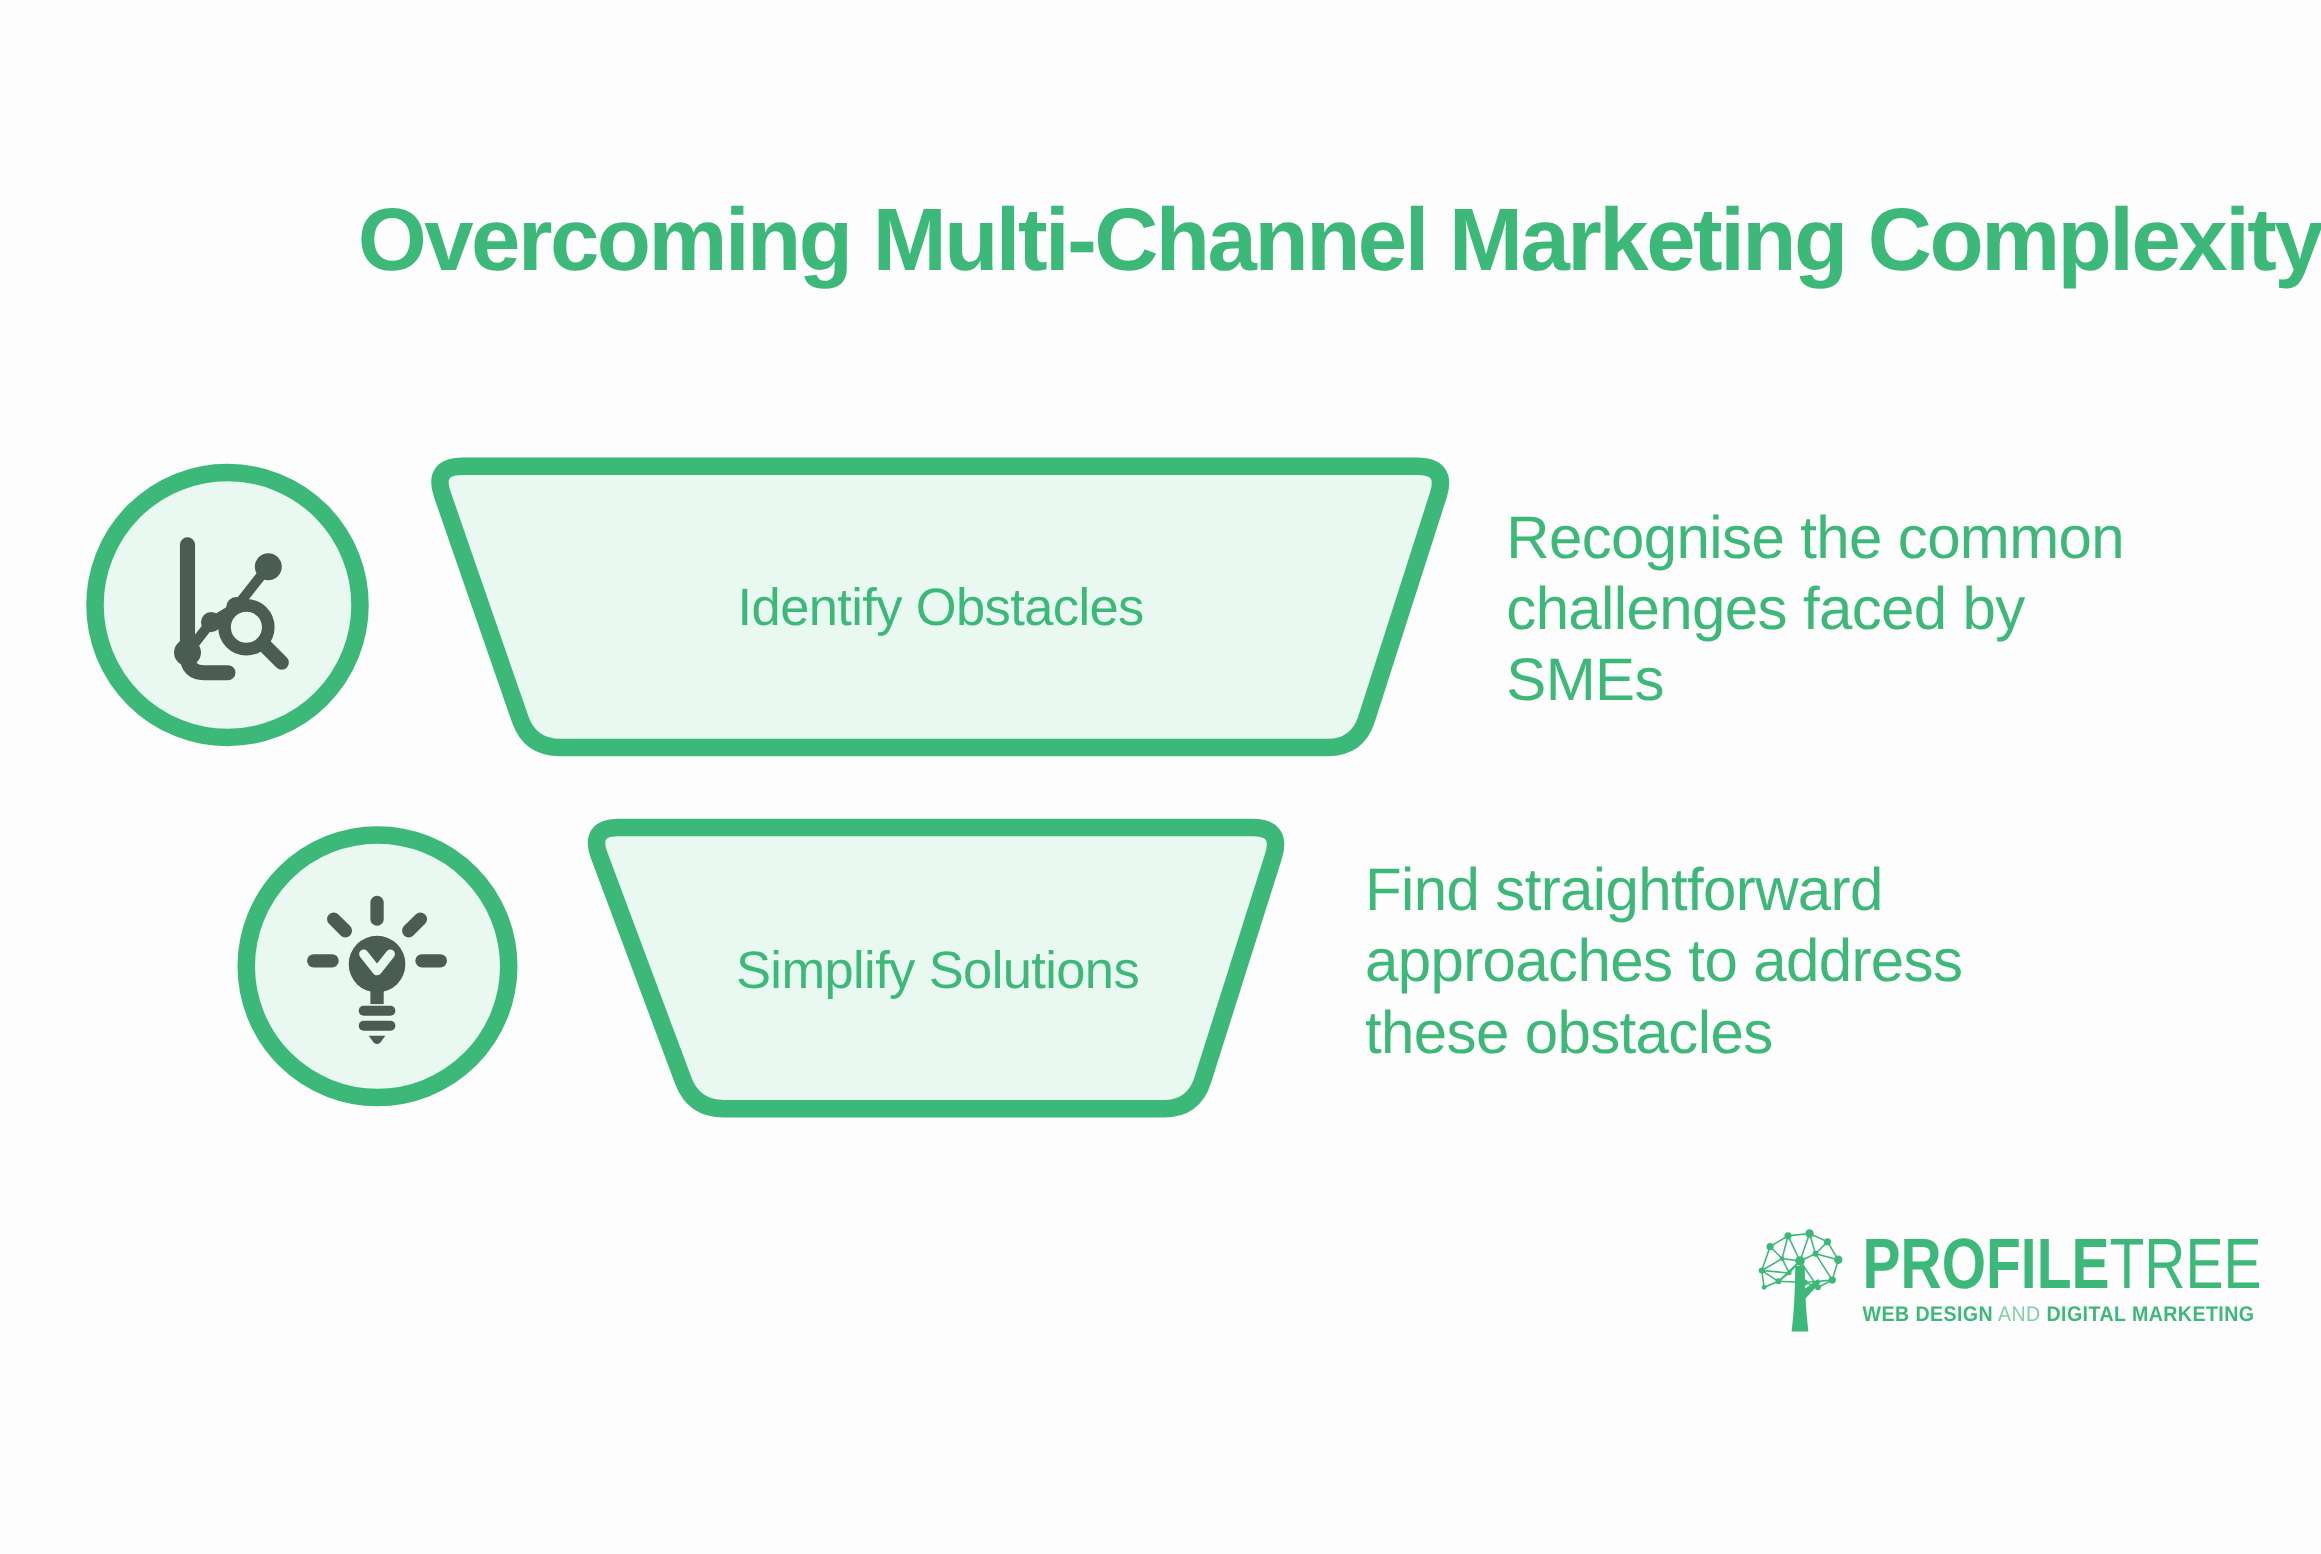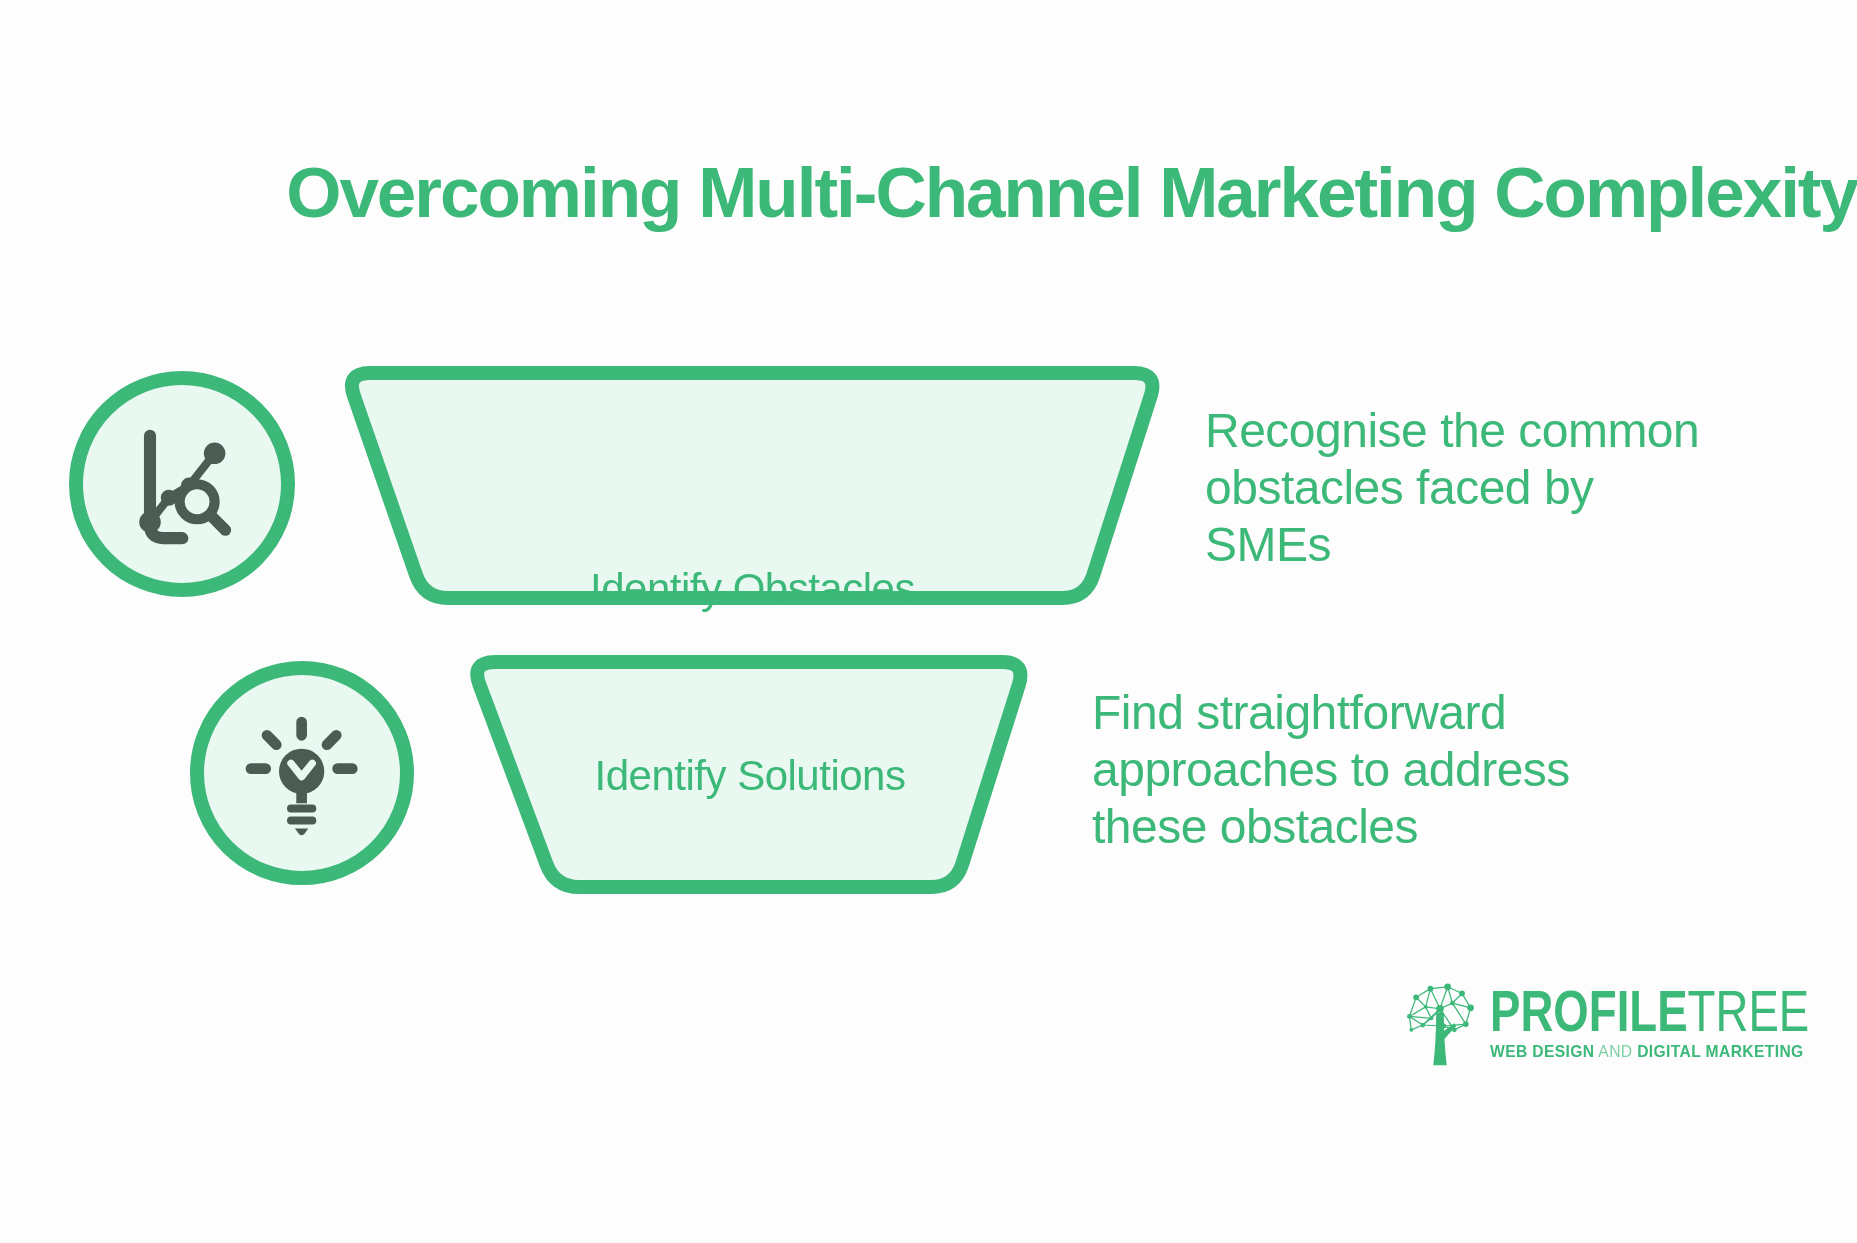--- a/index.html
+++ b/index.html
@@ -50,21 +50,21 @@
   }
   .funnel-label{
     position:absolute;
     display:flex;
     align-items:center;
     justify-content:center;
     color:var(--accent-green);
     font-size:42px;
     letter-spacing:-0.5px;
   }
-  .funnel-label-1{ left:330px; top:358px; width:845px; height:255px;align-items:flex-end; }
+  .funnel-label-1{ left:330px; top:358px; width:845px; height:255px; }
   .funnel-label-2{ left:455px; top:648px; width:590px; height:255px; }
   .step-desc{
     position:absolute;
     color:var(--accent-green);
     font-size:48px;
     line-height:57px;
     letter-spacing:-0.5px;
   }
   .step-desc-1{ left:1205px; top:402px; width:520px; }
   .step-desc-2{ left:1092px; top:684px; width:520px; }
@@ -126,21 +126,21 @@
 </div>
 
 <svg class="funnel-svg funnel-1-svg" viewBox="0 0 845 255">
   <path class="funnel-shape" d="M40,15 L804,15 Q828,15 820.7,37.9 L763.3,217.1 Q756,240 732,240
        L118,240 Q94,240 86.1,217.3 L23.9,37.7 Q16,15 40,15 Z"></path>
 </svg>
 <div class="funnel-label funnel-label-1">
   <span>Identify Obstacles</span>
 </div>
 
-<div class="step-desc step-desc-1">Recognise the common obstacles faced by SMEs</div>
+<div class="step-desc step-desc-1">Recognise the common challenges faced by SMEs</div>
 
 <div class="icon-circle icon-circle-2">
   <svg viewBox="0 0 100 100">
     <path class="stroke-dark" stroke-width="8" d="M50,12 L50,22"></path>
     <path class="stroke-dark" stroke-width="8" d="M24,22 L31,29"></path>
     <path class="stroke-dark" stroke-width="8" d="M76,22 L69,29"></path>
     <path class="stroke-dark" stroke-width="8" d="M12,47 L23,47"></path>
     <path class="stroke-dark" stroke-width="8" d="M88,47 L77,47"></path>
     <circle class="fill-dark" cx="50" cy="49" r="17"></circle>
     <rect class="fill-dark" x="46" y="62" width="8" height="11"></rect>
@@ -149,21 +149,21 @@
     <rect class="fill-dark" x="39" y="83" width="22" height="6" rx="3"></rect>
     <path class="fill-dark" d="M45,92 L55,92 L52,96 Q50,98 48,96 Z"></path>
   </svg>
 </div>
 
 <svg class="funnel-svg funnel-2-svg" viewBox="0 0 590 255">
   <path class="funnel-shape" d="M40,14 L547,14 Q571,14 563.8,36.9 L507.2,216.1 Q500,239 476,239
        L124,239 Q100,239 91.6,216.5 L24.4,36.5 Q16,14 40,14 Z"></path>
 </svg>
 <div class="funnel-label funnel-label-2">
-  <span>Identify Solutions</span>
+  <span>Simplify Solutions</span>
 </div>
 
 <div class="step-desc step-desc-2">Find straightforward approaches to address these obstacles</div>
 
 <div class="logo">
   <svg class="logo-tree" viewBox="0 0 84 92">
     <g class="tree-edge">
       <path d="M10,36 L17,16 L32,7 L50,5 L65,12 L74,27 L69,44 L57,50"></path>
       <path d="M10,36 L27,26 L17,16"></path>
       <path d="M27,26 L32,7 L42,28 L27,26"></path>

